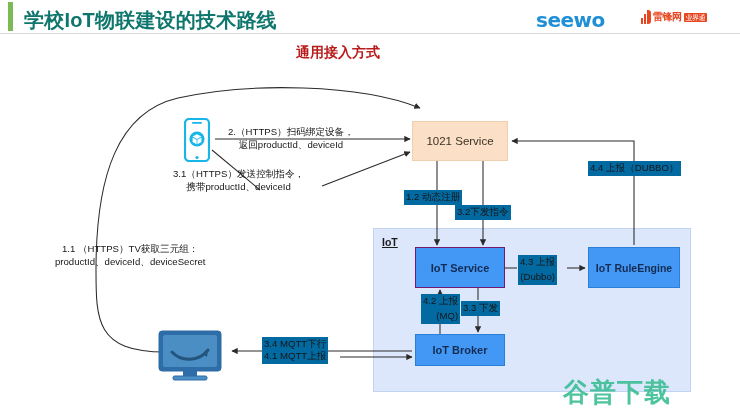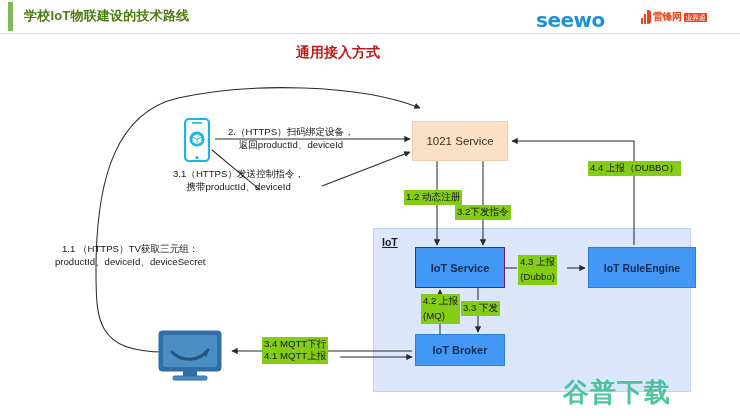--- a/index.html
+++ b/index.html
@@ -31,23 +31,23 @@
   }
   #header-accent {
     position: absolute;
     left: 8px; top: 2px;
     width: 5px; height: 29px;
     background: #7cba55;
   }
   #header-title {
     position: absolute;
     left: 24px; top: 7px;
-    font-size: 13px;
-    font-weight: bold;
-    color: #4d7c0f;
+    font-size: 20px;
+    font-weight: bold;
+    color: #0f766e;
     letter-spacing: 0.2px;
     white-space: nowrap;
   }
   #logo-seewo {
     position: absolute;
     left: 536px; top: 8px;
     font-size: 20px;
     font-weight: bold;
     color: #1f8fd6;
     letter-spacing: -0.5px;
@@ -147,21 +147,21 @@
     left: 415px; top: 334px;
     width: 90px; height: 32px;
     background: #4398f5;
     border: 1px solid #2b7fd6;
     color: #142c52;
     font-weight: bold;
     font-size: 11px;
   }
   #node-iot-rule {
     left: 588px; top: 247px;
-    width: 108px; height: 41px;
+    width: 92px; height: 41px;
     background: #4398f5;
     border: 1px solid #2b7fd6;
     color: #142c52;
     font-weight: bold;
     font-size: 10.5px;
   }
 
   
   #icon-phone {
     position: absolute;
@@ -177,31 +177,31 @@
   
   .edge-label {
     position: absolute;
     font-size: 9.6px;
     color: #161616;
     line-height: 1.35;
     white-space: nowrap;
   }
   .edge-label.center { text-align: center; }
   .boxed {
-    background: #84cc16;
+    background: #0369a1;
     padding: 1px 2px;
   }
   #lbl-2 { left: 228px; top: 126px; text-align: center; }
   #lbl-31 { left: 173px; top: 168px; text-align: center; }
   #lbl-11 { left: 55px; top: 243px; text-align: center; }
   #lbl-12 { left: 404px; top: 190px; }
   #lbl-32 { left: 455px; top: 205px; }
   #lbl-44 { left: 588px; top: 161px; }
   #lbl-43 { left: 518px; top: 255px; text-align: center; }
-  #lbl-42 { left: 421px; top: 294px; text-align: left; }
+  #lbl-42 { left: 421px; top: 294px; text-align: right; }
   #lbl-33 { left: 461px; top: 301px; }
   #lbl-34 { left: 262px; top: 337px; }
   #lbl-41 { left: 262px; top: 349px; }
 
   
   #watermark {
     position: absolute;
     left: 563px; top: 375px;
     font-size: 26px;
     font-weight: bold;

